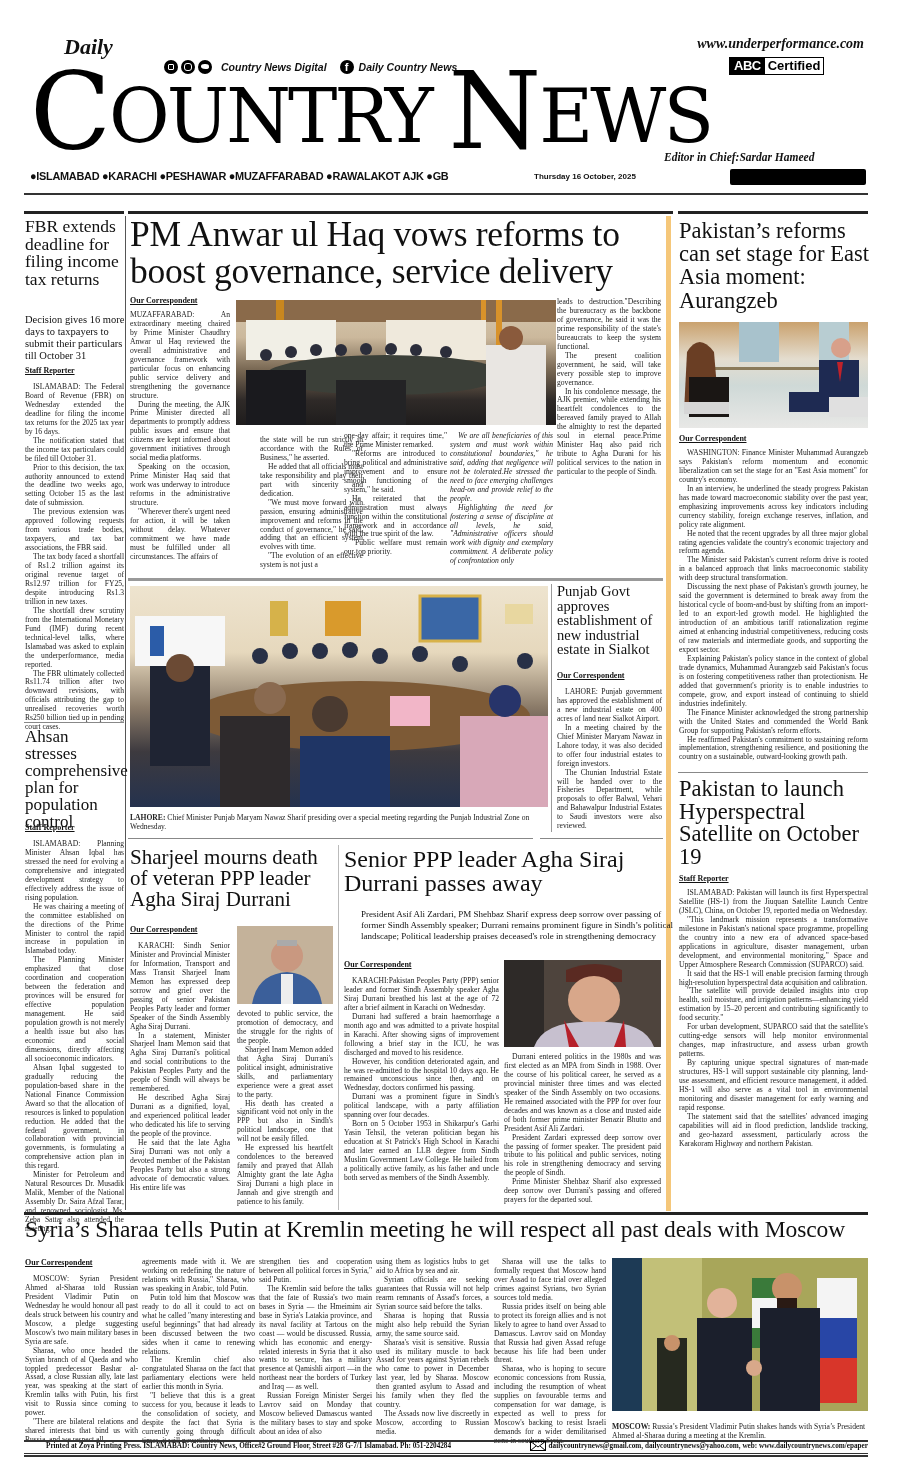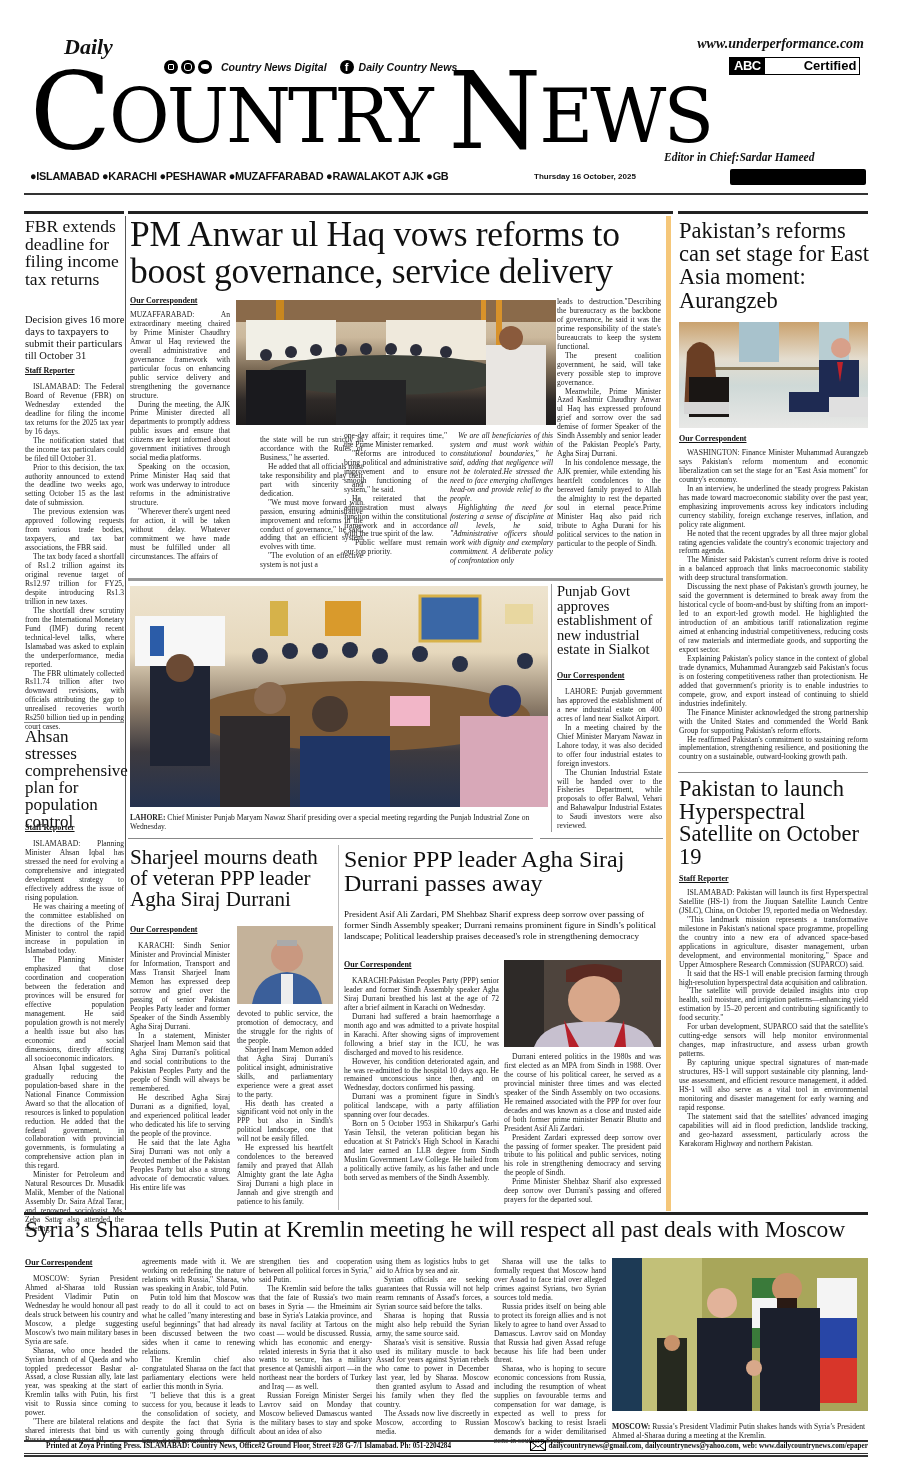--- a/index.html
+++ b/index.html
@@ -33,21 +33,21 @@
         <span style="position:absolute;left:3px;top:3px;width:8px;height:8px;border:1.2px solid #fff;border-radius:3px"></span>
       </span>
     <span style="display:inline-block;width:14px;height:14px;border-radius:50%;background:#000;position:relative;">
         <span style="position:absolute;left:3px;top:4px;width:8px;height:5px;background:#fff;border-radius:50% 50% 40% 60%"></span>
       </span>
     <span style="margin-left:6px">Country News Digital</span>
     <span style="display:inline-block;width:14px;height:14px;border-radius:50%;background:#000;color:#fff;font:bold 11px 'Liberation Sans',sans-serif;text-align:center;line-height:15px;margin-left:10px">f</span>
     <span style="margin-left:2px">Daily Country News</span>
   </div>
   <div class="abs" style="right:36px;top:36px;font:italic bold 14px 'Liberation Serif',serif;">www.underperformance.com</div>
-  <div class="abs" style="left:729px;top:57px;height:18px;border:1.5px solid #000;display:flex;align-items:flex-start;font:bold 13px 'Liberation Sans',sans-serif;gap:36px;">
+  <div class="abs" style="left:729px;top:57px;height:18px;border:1.5px solid #000;display:flex;align-items:flex-start;font:bold 13px 'Liberation Sans',sans-serif;">
     <span style="background:#000;color:#fff;padding:0 4px;line-height:16px;letter-spacing:-0.5px">ABC</span>
     <span style="padding:0 3px;line-height:16px;color:#000">Certified</span>
   </div>
   <div class="abs" style="left:664px;top:151px;font:italic bold 11.5px 'Liberation Serif',serif;">Editor in Chief:Sardar Hameed</div>
   <div class="abs" style="left:30px;top:170px;font:bold 11.5px 'Liberation Sans',sans-serif;letter-spacing:-0.3px;transform:scaleX(0.95);transform-origin:left">●ISLAMABAD ●KARACHI ●PESHAWAR ●MUZAFFARABAD ●RAWALAKOT AJK ●GB</div>
   <div class="abs" style="left:534px;top:172px;font:bold 8px 'Liberation Sans',sans-serif;">Thursday 16 October, 2025</div>
   <div class="abs" style="left:730px;top:169px;width:136px;height:16px;background:#000;border-radius:2px"></div>
   <div class="rule" style="left:24px;top:193px;width:844px;height:1.5px;"></div>
 </header>
 
@@ -139,21 +139,20 @@
     <p>He reiterated that the administration must always function within the constitutional framework and in accordance with the true spirit of the law.</p>
     <p>"Public welfare must remain our top priority.</p>
   </div>
   <div class="abs body" style="left:450px;top:432px;width:103px;font-style:italic;">
     <p>We are all beneficiaries of this system and must work within constitutional boundaries," he said, adding that negligence will not be tolerated.He stressed the need to face emerging challenges head-on and provide relief to the people.</p>
     <p>Highlighting the need for fostering a sense of discipline at all levels, he said, "Administrative officers should work with dignity and exemplary commitment. A deliberate policy of confrontation only</p>
   </div>
   <div class="abs body" style="left:557px;top:298px;width:104px;">
     <p style="text-indent:0">leads to destruction."Describing the bureaucracy as the backbone of governance, he said it was the prime responsibility of the state's bureaucrats to keep the system functional.</p>
     <p>The present coalition government, he said, will take every possible step to improve governance.</p>
-    <p>Meanwhile, Prime Minister Azad Kashmir Chaudhry Anwar ul Haq has expressed profound grief and sorrow over the sad demise of former Speaker of the Sindh Assembly and senior leader of the Pakistan People's Party, Agha Siraj Durrani.</p>
     <p>In his condolence message, the AJK premier, while extending his heartfelt condolences to the bereaved family prayed to Allah the almighty to rest the departed soul in eternal peace.Prime Minister Haq also paid rich tribute to Agha Durani for his political services to the nation in particular to the people of Sindh.</p>
   </div>
 </article>
 
 <div class="rule" style="left:128px;top:578px;width:535px;height:3px;background:#999"></div>
 
 <figure>
   <div class="photo" style="left:130px;top:586px;width:418px;height:221px;background:linear-gradient(180deg,#eee4cf 0%,#e6d8bd 30%,#8a7a68 55%,#3d3a3f 75%,#25324e 100%);">
     <svg width="418" height="221" viewBox="0 0 418 221">
       <rect x="5" y="30" width="90" height="50" fill="#f7f7f7"></rect>
@@ -281,21 +280,21 @@
     <p>Sharjeel Inam Memon added that Agha Siraj Durrani's political insight, administrative skills, and parliamentary experience were a great asset to the party.</p>
     <p>His death has created a significant void not only in the PPP but also in Sindh's political landscape, one that will not be easily filled.</p>
     <p>He expressed his heartfelt condolences to the bereaved family and prayed that Allah Almighty grant the late Agha Siraj Durrani a high place in Jannah and give strength and patience to his family.</p>
   </div>
 </article>
 
 <div class="vrule" style="left:338px;top:845px;height:365px;background:#bbb"></div>
 
 <article>
   <h2 class="abs hl" style="left:344px;top:847px;width:320px;font-size:24px;line-height:1.02;">Senior PPP leader Agha Siraj Durrani passes away</h2>
-  <div class="abs deck" style="left:344px;top:909px;width:320px;font-size:9px;line-height:1.2;">President Asif Ali Zardari, PM Shehbaz Sharif express deep sorrow over passing of former Sindh Assembly speaker; Durrani remains prominent figure in Sindh’s political landscape; Political leadership praises deceased's role in strengthening democracy</div>
+  <div class="abs deck" style="left:361px;top:909px;width:320px;font-size:9px;line-height:1.2;">President Asif Ali Zardari, PM Shehbaz Sharif express deep sorrow over passing of former Sindh Assembly speaker; Durrani remains prominent figure in Sindh’s political landscape; Political leadership praises deceased's role in strengthening democracy</div>
   <div class="abs" style="left:344px;top:960px;width:155px;">
     <div class="byline">Our Correspondent</div>
     <div class="body">
       <p>KARACHI:Pakistan Peoples Party (PPP) senior leader and former Sindh Assembly speaker Agha Siraj Durrani breathed his last at the age of 72 after a brief ailment in Karachi on Wednesday.</p>
       <p>Durrani had suffered a brain haemorrhage a month ago and was admitted to a private hospital in Karachi. After showing signs of improvement following a brief stay in the ICU, he was discharged and moved to his residence.</p>
       <p>However, his condition deteriorated again, and he was re-admitted to the hospital 10 days ago. He remained unconscious since then, and on Wednesday, doctors confirmed his passing.</p>
       <p>Durrani was a prominent figure in Sindh's political landscape, with a party affiliation spanning over four decades.</p>
       <p>Born on 5 October 1953 in Shikarpur's Garhi Yasin Tehsil, the veteran politician began his education at St Patrick's High School in Karachi and later earned an LLB degree from Sindh Muslim Government Law College. He hailed from a politically active family, as his father and uncle both served as members of the Sindh Assembly.</p>
     </div>
   </div>

